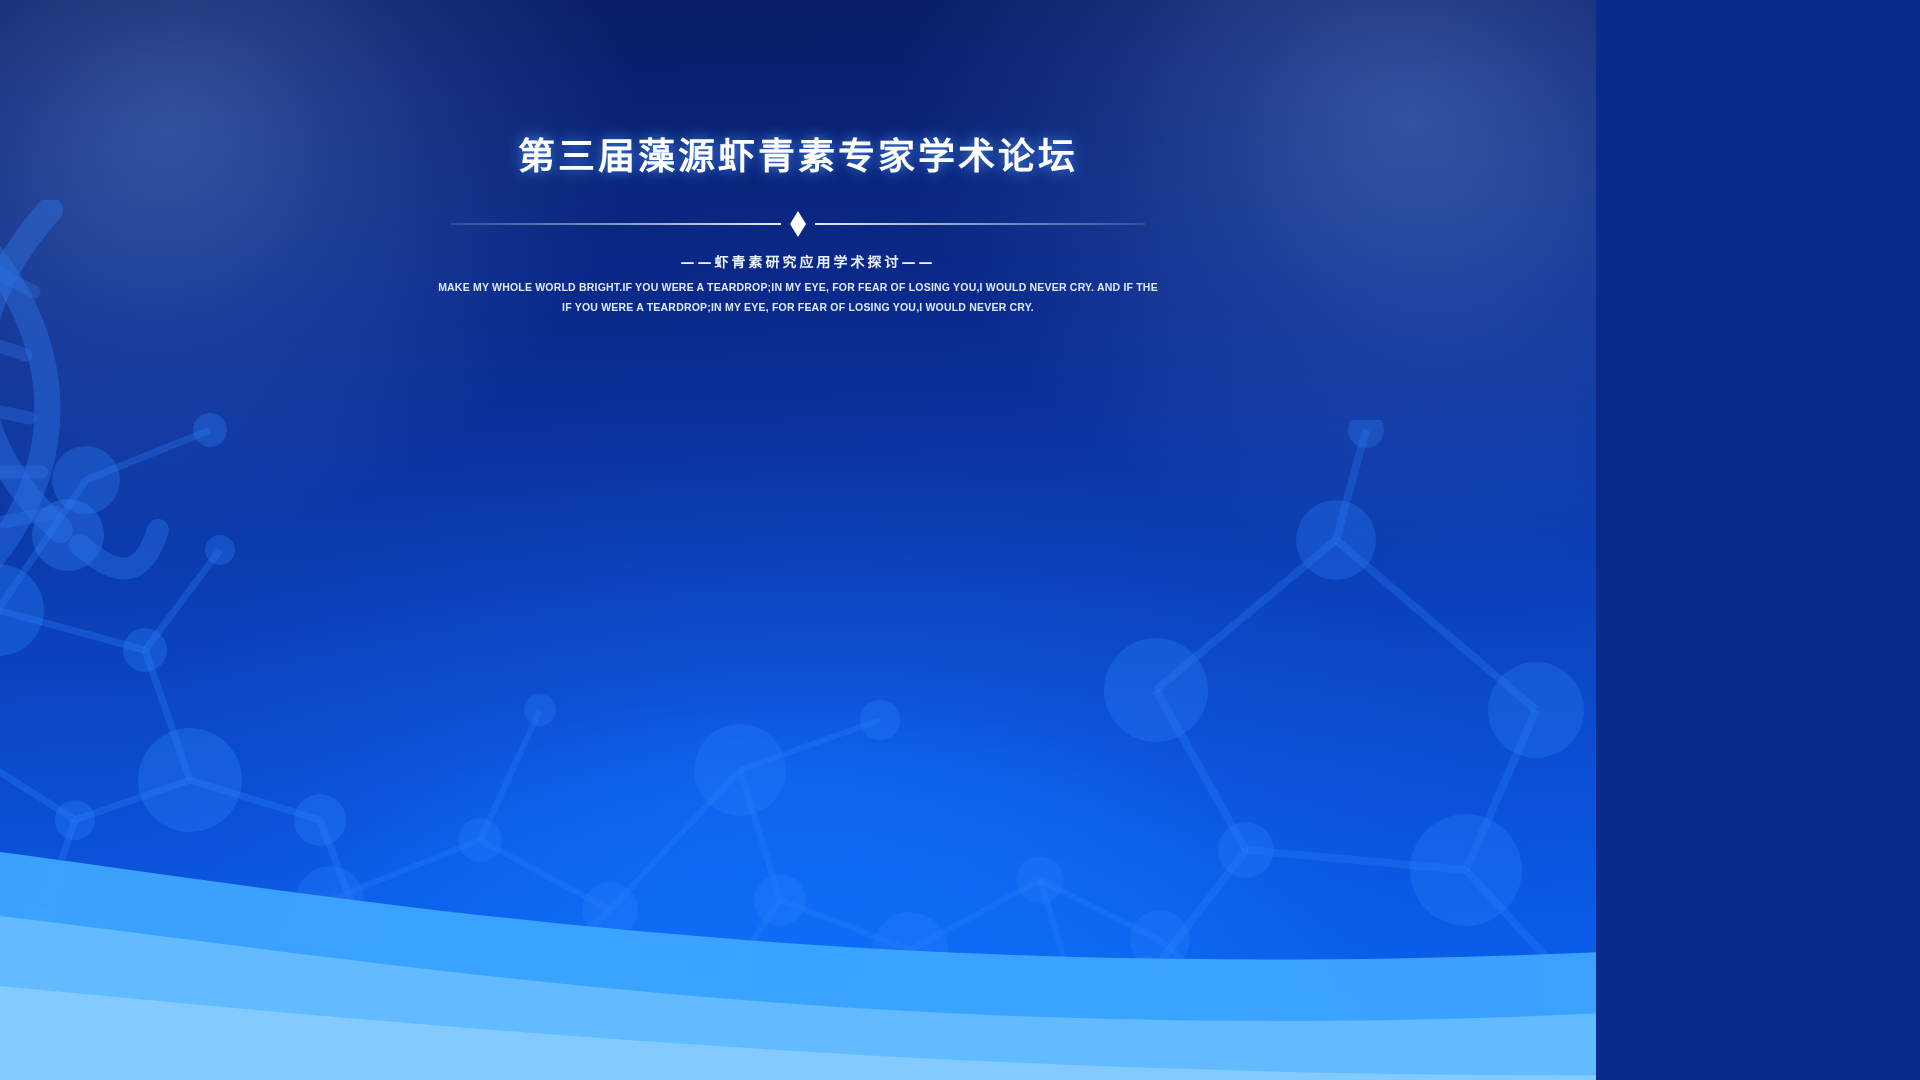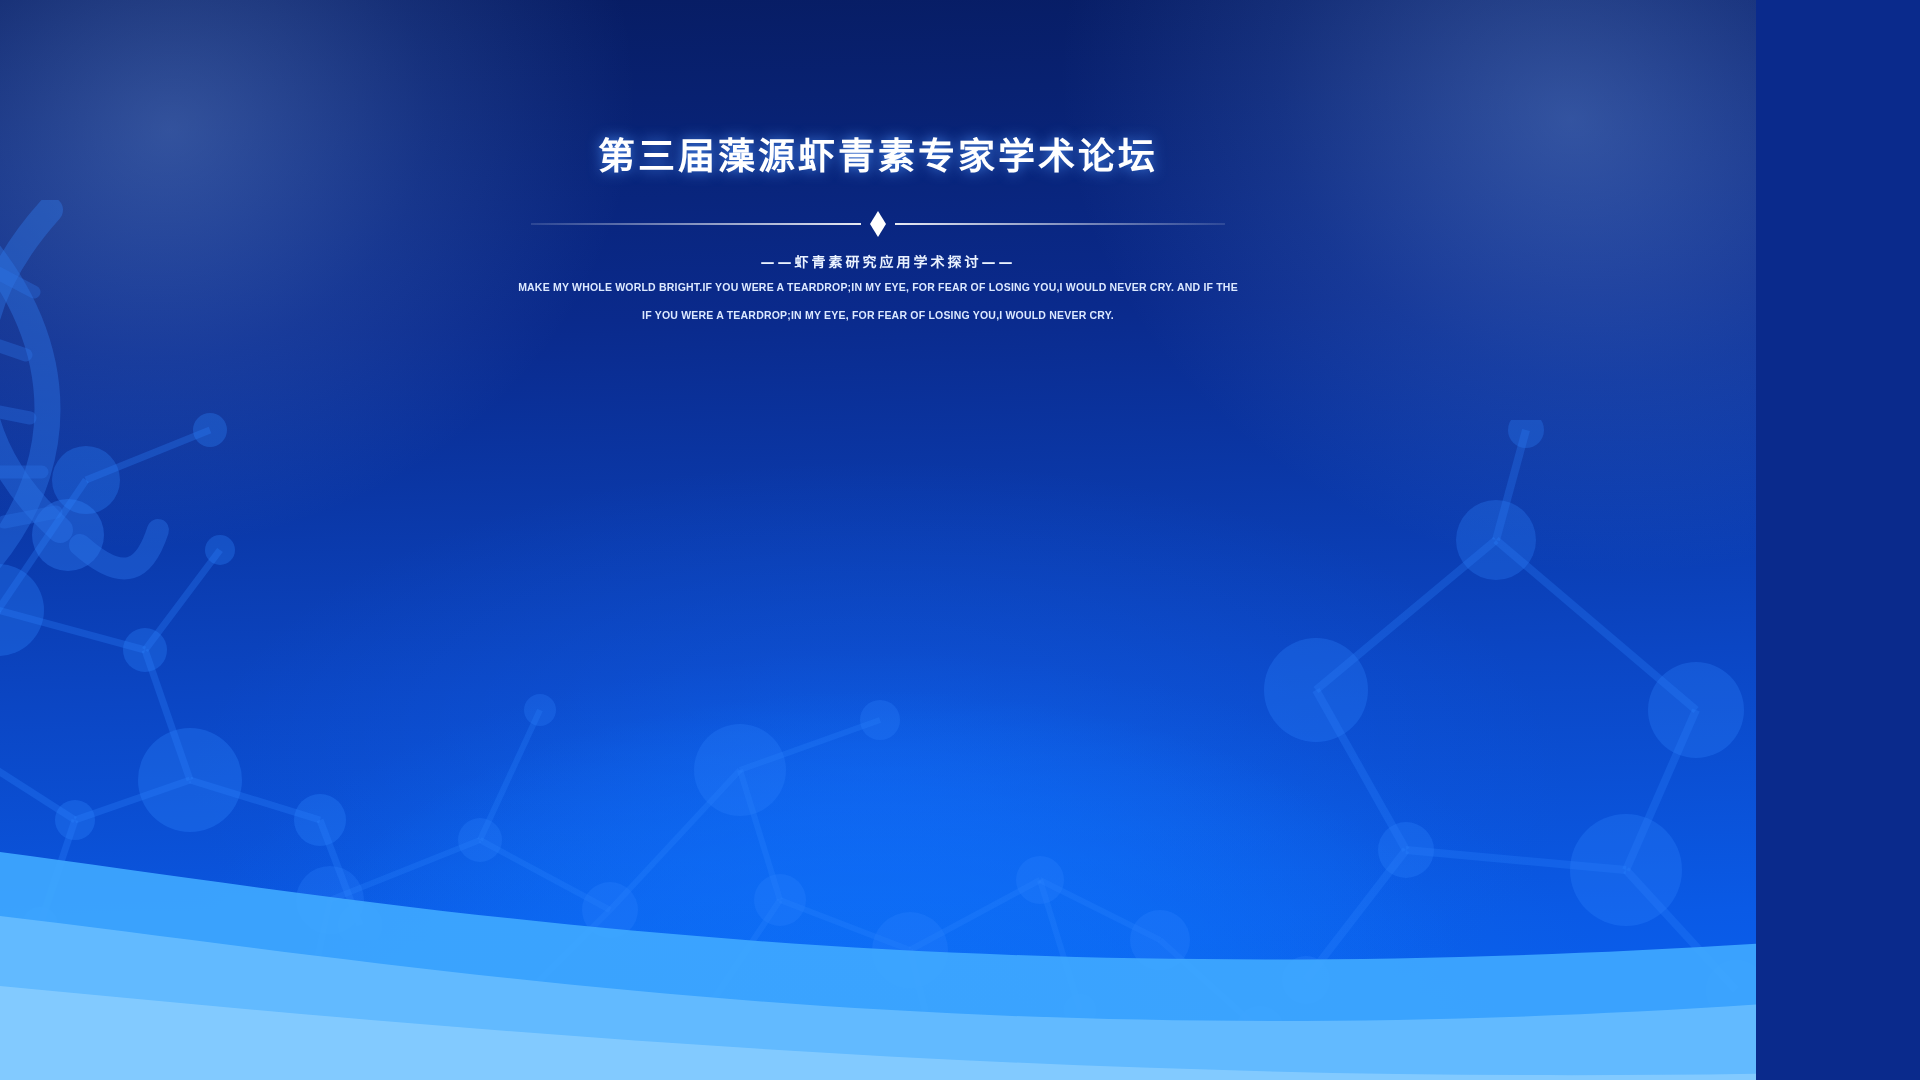--- a/index.html
+++ b/index.html
@@ -6,21 +6,21 @@
   html,body{margin:0;padding:0;}
   body{
     width:1920px;height:1080px;overflow:hidden;
     font-family:"Liberation Sans","DejaVu Sans",sans-serif;
     background:#0a2a8c;
   }
 
   
   #stage{
     position:relative;
-    width:1756px;height:1080px;
+    width:1596px;height:1080px;
     overflow:hidden;
     background:
       radial-gradient(ellipse 60% 55% at 50% 100%,  #0a6bf0 0%, rgba(10,107,240,0) 72%),
       radial-gradient(ellipse 48% 40% at 50% 92%,   #0f74ff 0%, rgba(15,116,255,0) 70%),
       linear-gradient(178deg, #071c62 0%, #0a2a8c 30%, #0b46c4 62%, #0a5ae6 85%, #0a63f2 100%);
   }
 
   
   .glow{position:absolute;pointer-events:none;}
   #glow-tl{
@@ -127,21 +127,21 @@
   .fineprint{
     color:#dce9ff;
     font-size:10.5px;
     font-weight:700;
     letter-spacing:.2px;
     line-height:1.55;
     font-family:Liberation Sans, sans-serif;
     white-space:nowrap;
   }
   #fine-1{margin-top:8px;}
-  #fine-2{margin-top:12px;}
+  #fine-2{margin-top:4px;}
 
   
   #waves{position:absolute;left:0;bottom:0;width:1920px;height:340px;z-index:8;pointer-events:none;}
 </style>
 </head>
 <body>
 
 <div id="stage">
 
   <div class="glow" id="glow-center"></div>

